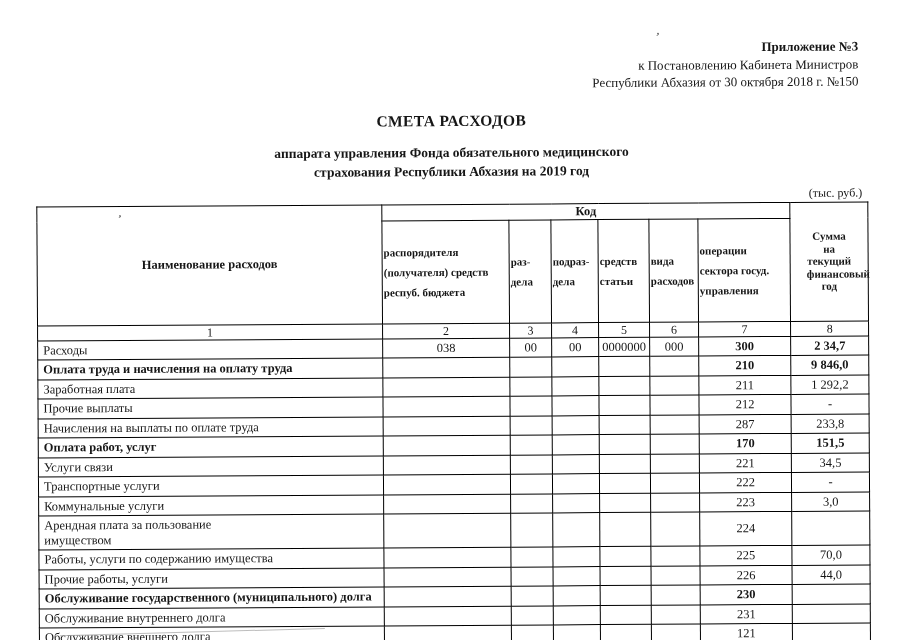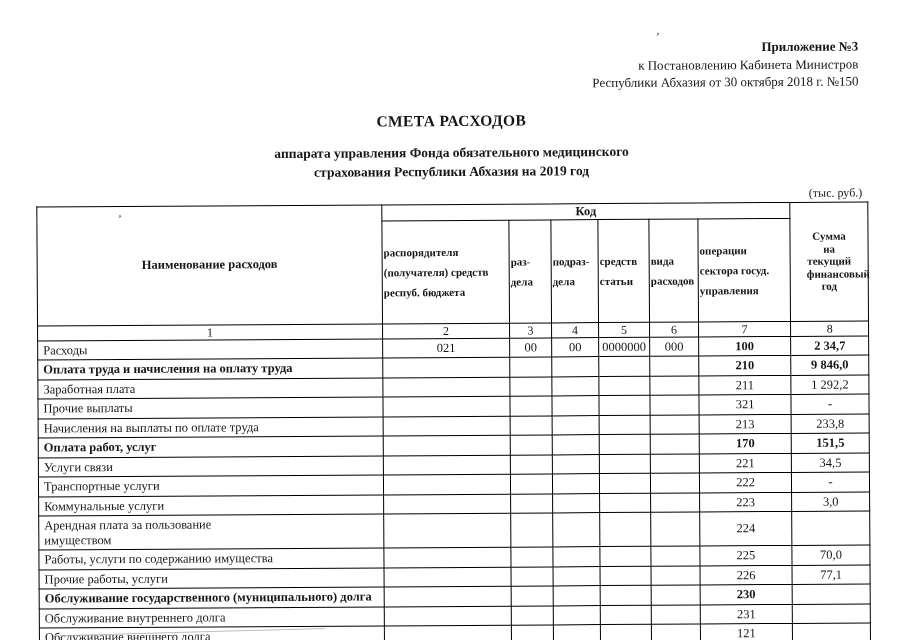--- a/index.html
+++ b/index.html
@@ -118,26 +118,26 @@
         <th>4</th>
         <th>5</th>
         <th>6</th>
         <th>7</th>
         <th>8</th>
       </tr>
     </thead>
     <tbody id="table-body">
         <tr>
           <td class="name-col">Расходы</td>
-          <td class="num">021</td>
+          <td class="num">038</td>
           <td class="num">00</td>
           <td class="num">00</td>
           <td class="num">0000000</td>
           <td class="num">000</td>
-          <td class="num b">100</td>
+          <td class="num b">300</td>
           <td class="num b">2 34,7</td>
         </tr>
         <tr>
           <td class="name-col b">Оплата труда и начисления на оплату труда</td>
           <td class="num"></td>
           <td class="num"></td>
           <td class="num"></td>
           <td class="num"></td>
           <td class="num"></td>
           <td class="num b">210</td>
@@ -153,31 +153,31 @@
           <td class="num">211</td>
           <td class="num">1 292,2</td>
         </tr>
         <tr>
           <td class="name-col">Прочие выплаты</td>
           <td class="num"></td>
           <td class="num"></td>
           <td class="num"></td>
           <td class="num"></td>
           <td class="num"></td>
-          <td class="num">321</td>
+          <td class="num">212</td>
           <td class="num">-</td>
         </tr>
         <tr>
           <td class="name-col">Начисления на выплаты по оплате труда</td>
           <td class="num"></td>
           <td class="num"></td>
           <td class="num"></td>
           <td class="num"></td>
           <td class="num"></td>
-          <td class="num">213</td>
+          <td class="num">287</td>
           <td class="num">233,8</td>
         </tr>
         <tr>
           <td class="name-col b">Оплата работ, услуг</td>
           <td class="num"></td>
           <td class="num"></td>
           <td class="num"></td>
           <td class="num"></td>
           <td class="num"></td>
           <td class="num b">170</td>
@@ -235,21 +235,21 @@
           <td class="num">70,0</td>
         </tr>
         <tr>
           <td class="name-col">Прочие работы, услуги</td>
           <td class="num"></td>
           <td class="num"></td>
           <td class="num"></td>
           <td class="num"></td>
           <td class="num"></td>
           <td class="num">226</td>
-          <td class="num">77,1</td>
+          <td class="num">44,0</td>
         </tr>
         <tr>
           <td class="name-col b">Обслуживание государственного (муниципального) долга</td>
           <td class="num"></td>
           <td class="num"></td>
           <td class="num"></td>
           <td class="num"></td>
           <td class="num"></td>
           <td class="num b">230</td>
           <td class="num b"></td>

